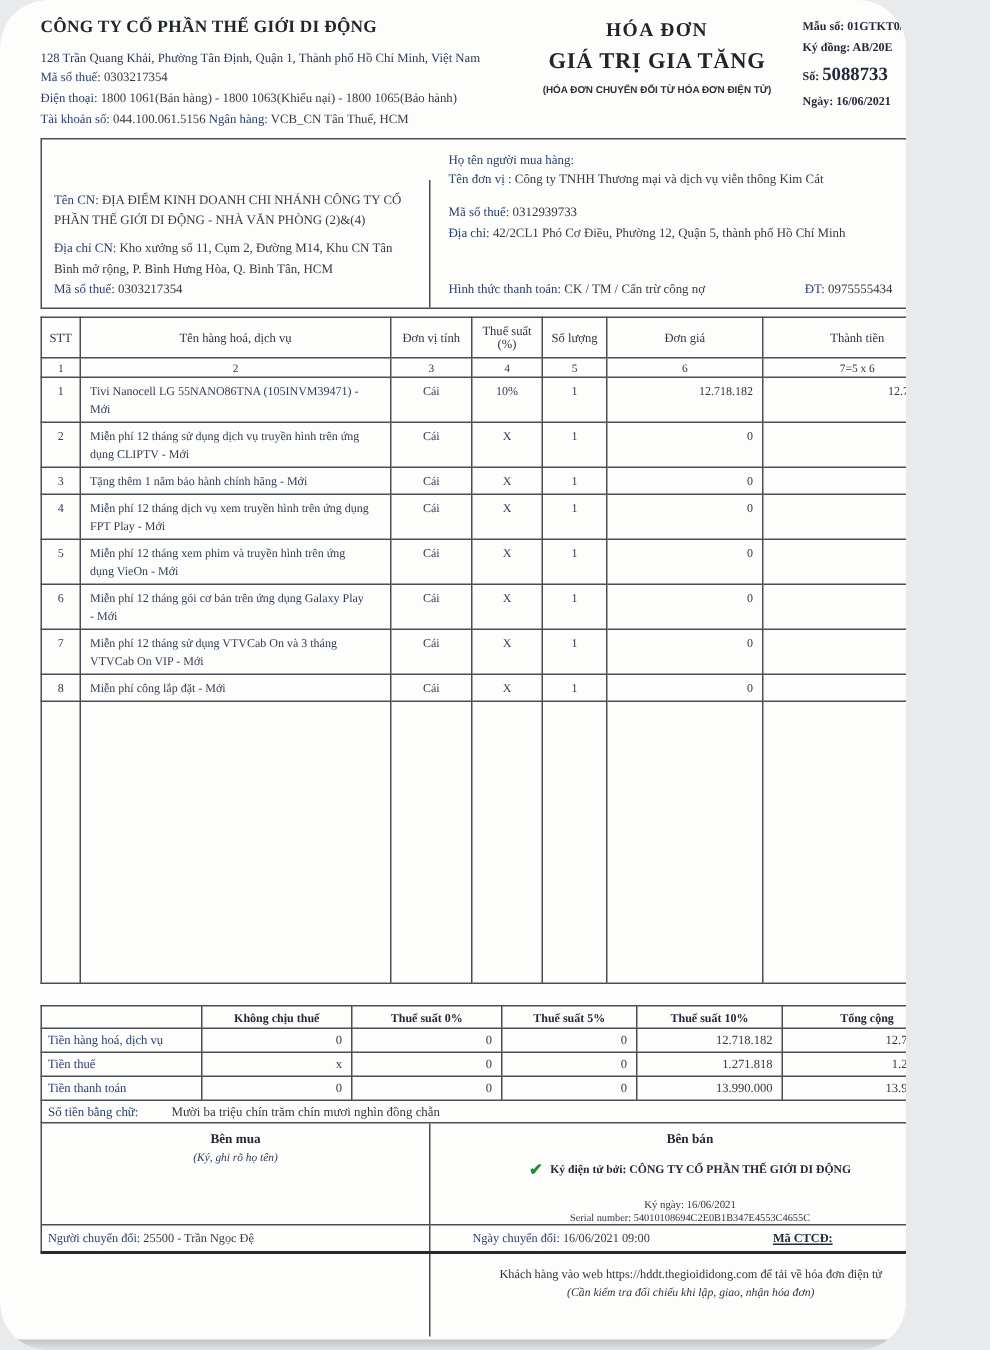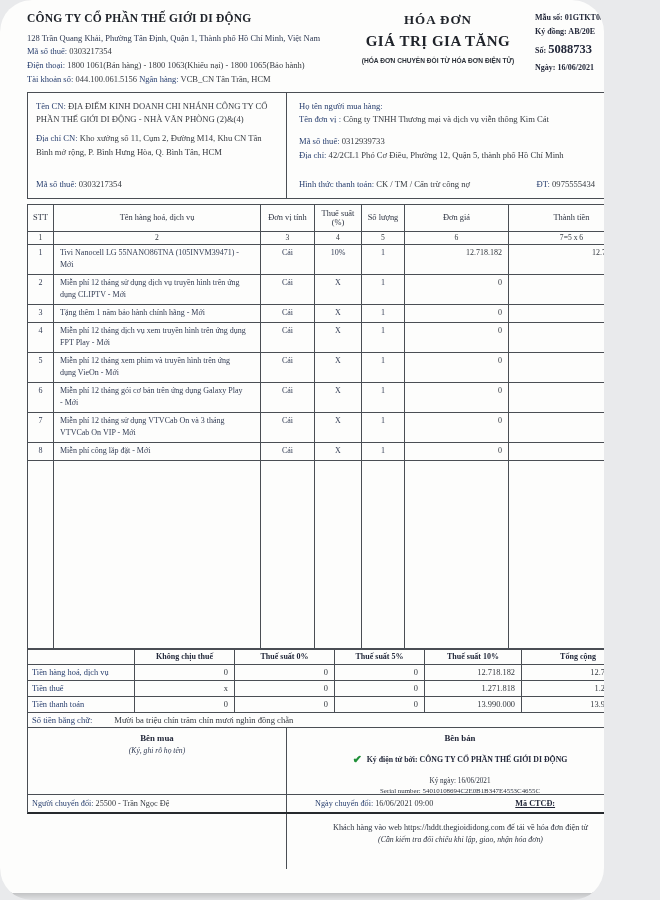--- a/index.html
+++ b/index.html
@@ -19,27 +19,27 @@
   .seller-name { font-size:11.5px; font-weight:bold; color:#20242b; letter-spacing:.2px; margin-bottom:4px; }
   .title-block { width:178px; text-align:center; padding-top:3px; }
   .title-1 { font-size:13px; font-weight:bold; color:#20242b; letter-spacing:1px; }
   .title-2 { font-size:15px; font-weight:bold; color:#20242b; margin-top:5px; letter-spacing:.5px; }
   .title-3 { font-family:"Liberation Sans","DejaVu Sans",sans-serif; font-size:6.6px; font-weight:bold; color:#2b3038; margin-top:7px; }
   .meta { flex:1; padding-left:8px; padding-top:2px; font-size:8px; font-weight:bold; color:#23283a; line-height:1.75; white-space:nowrap; }
   .meta .inv-no { font-size:12.5px; }
 
   
   .party { display:flex; border:1px solid #4a4e54; margin-top:5px; min-height:107px; font-size:8.6px; }
-  .party-left { width:259px; border-right:1px solid #4a4e54; padding:7px 10px 6px 8px; display:flex; flex-direction:column; line-height:1.55; }
+  .party-left { width:259px; border-right:1px solid #4a4e54; padding:7px 10px 6px 8px; display:flex; flex-direction:column; line-height:1.55;margin-top:27px; }
   .party-right { flex:1; padding:7px 10px 6px 12px; display:flex; flex-direction:column; line-height:1.55; }
   .spacer { flex:1; }
   .pay-row { display:flex; justify-content:space-between; padding-right:28px; }
 
   
-  table { border-collapse:collapse; width:607px; table-layout:fixed; }
+  table { border-collapse:collapse; width:607px; table-layout:fixed;margin-top:14px; }
   .items { margin-top:5px; }
   .items th, .items td { border:1px solid #4a4e54; font-weight:normal; }
   .items thead th { font-size:8.4px; color:#2e3442; height:27px; text-align:center; padding:1px 2px;margin-left:34px; }
   .items .num-row td { font-size:7.6px; text-align:center; height:13px; color:#33383f; }
   .items tbody td { font-size:8px; vertical-align:top; padding:2.5px 3px; line-height:1.5; color:#323c54; }
   .items td.c { text-align:center; } .items td.r { text-align:right; padding-right:6px; color:#33383f; }
   .items td.name { padding-left:6px; padding-right:14px; }
   .items tr.filler td { height:188px; }
 
   
@@ -89,21 +89,21 @@
           <span class="val">0303217354</span>
         </div>
         <div>
           <span class="lbl">Điện thoại:</span>
           <span class="val">1800 1061(Bán hàng) - 1800 1063(Khiếu nại) - 1800 1065(Bảo hành)</span>
         </div>
         <div>
           <span class="lbl">Tài khoản số:</span>
           <span class="val">044.100.061.5156</span>
           <span class="lbl">Ngân hàng:</span>
-          <span class="val">VCB_CN Tân Trần, HCM</span>
+          <span class="val">VCB_CN Tân Thuế, HCM</span>
         </div>
       </div>
       <div class="title-block">
         <div class="title-1">HÓA ĐƠN</div>
         <div class="title-2">GIÁ TRỊ GIA TĂNG</div>
         <div class="title-3">(HÓA ĐƠN CHUYỂN ĐỔI TỪ HÓA ĐƠN ĐIỆN TỬ)</div>
       </div>
       <div class="meta">
         <div>
           <span>Mẫu số:</span>

